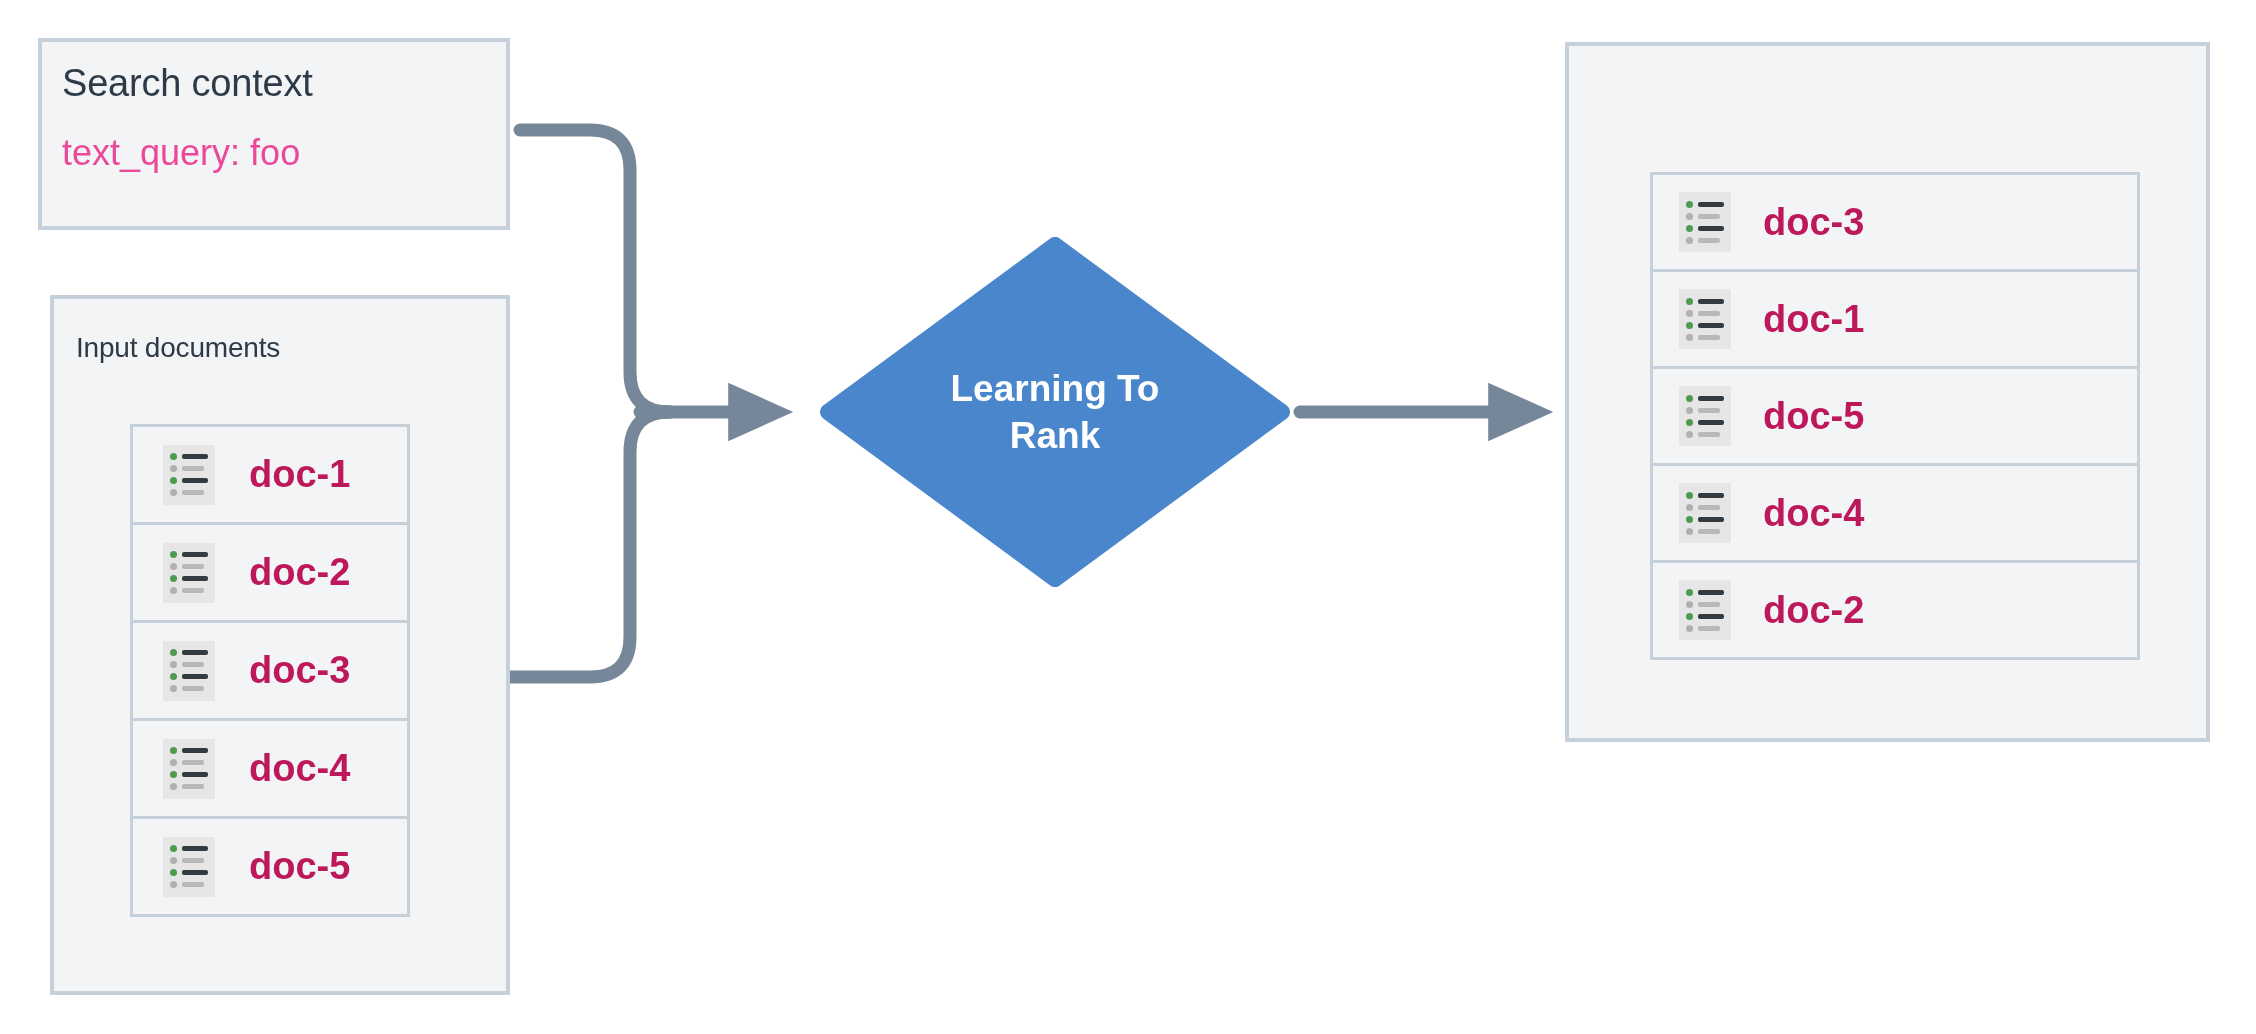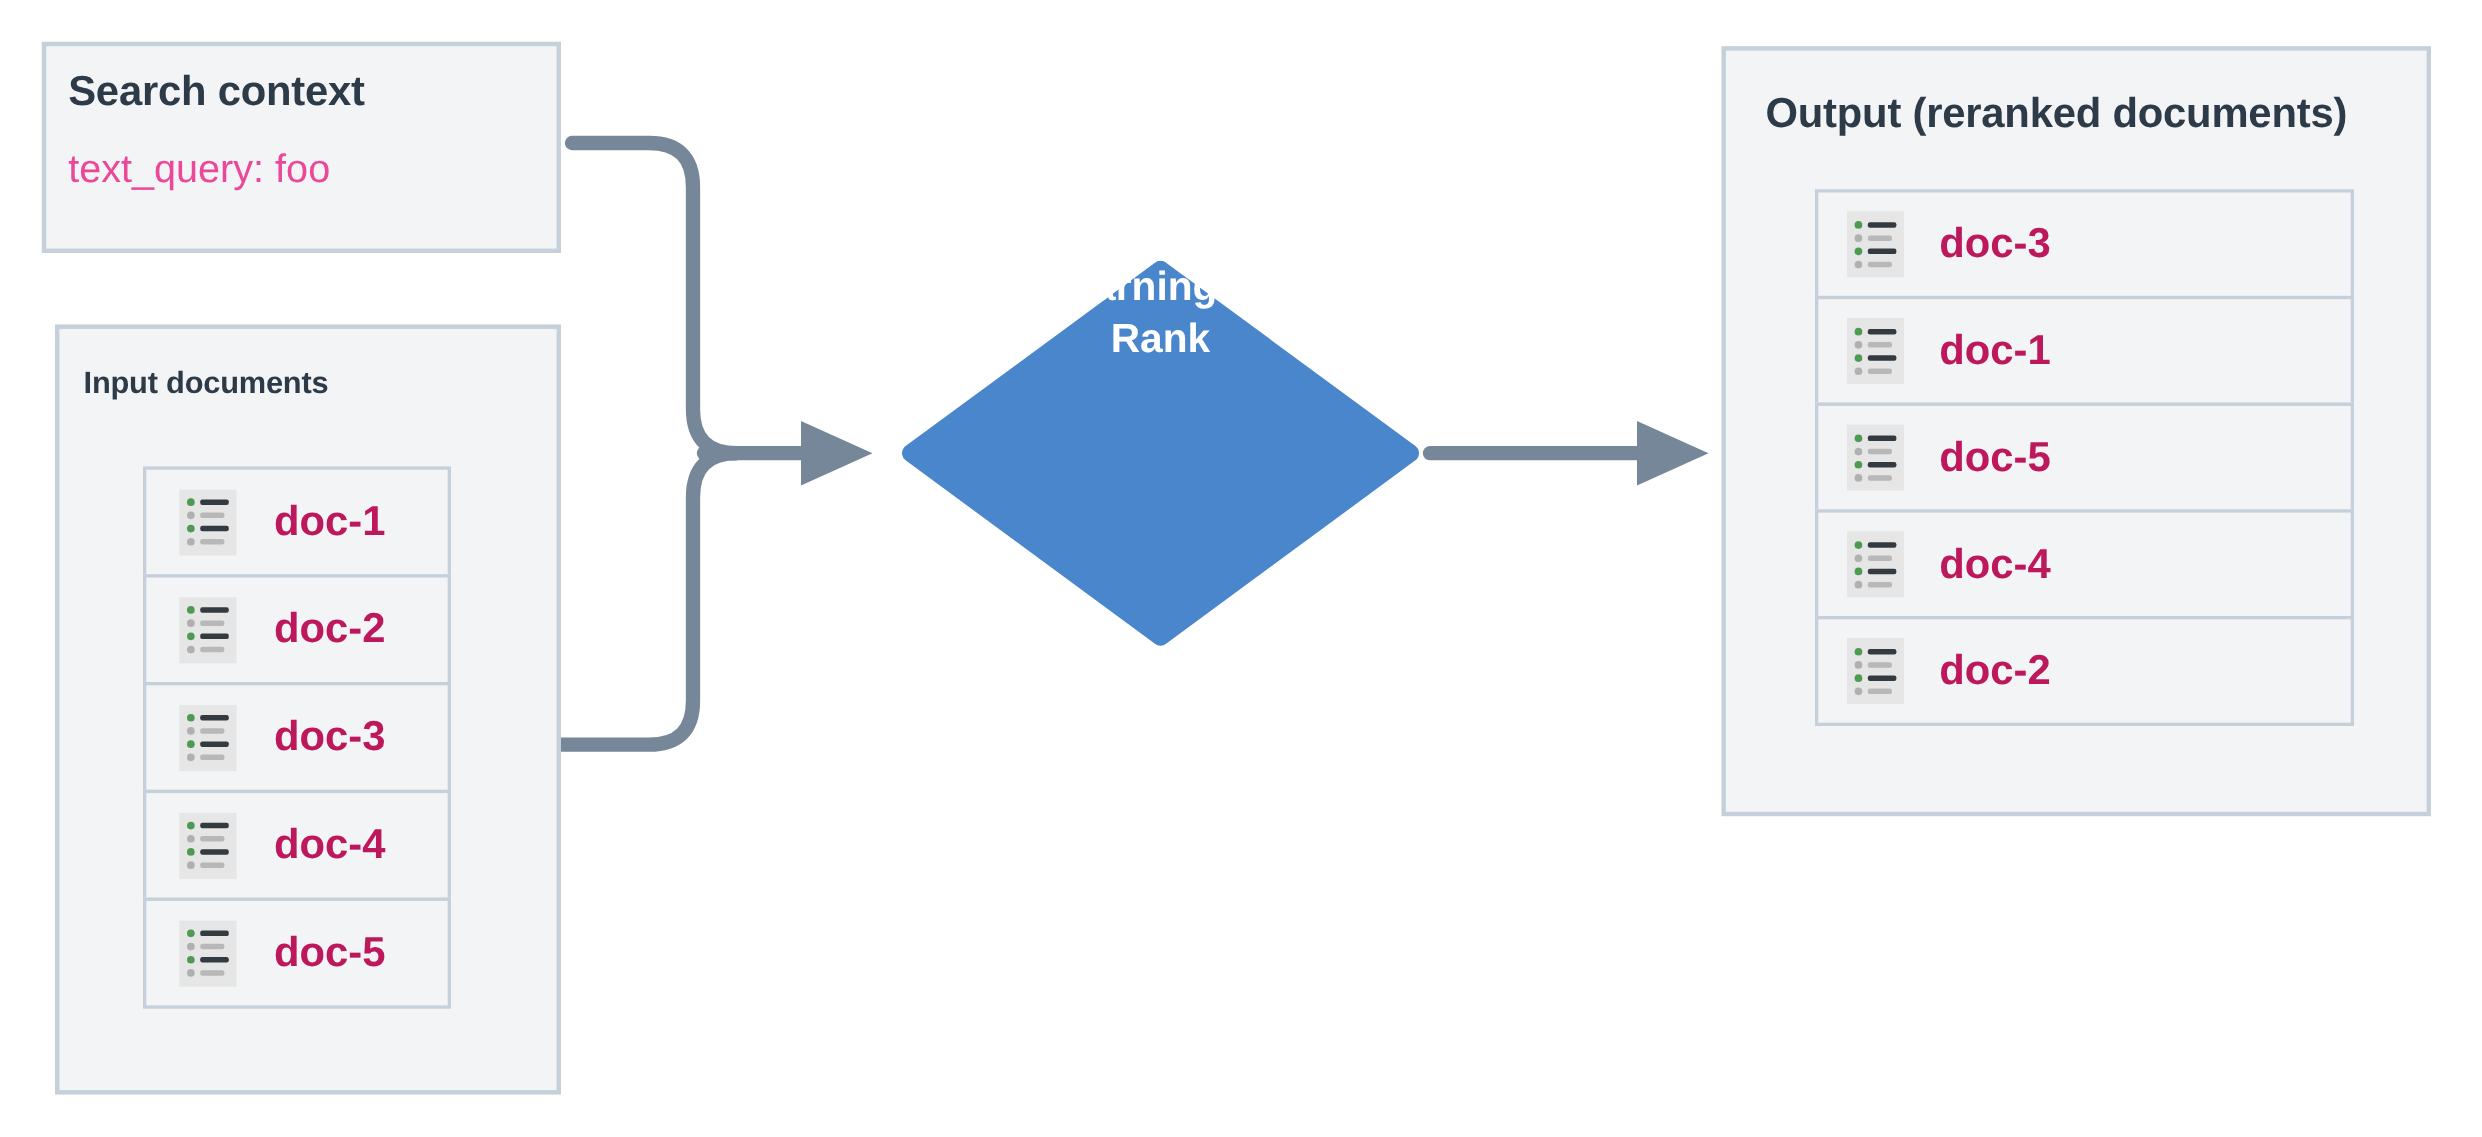--- a/index.html
+++ b/index.html
@@ -13,21 +13,21 @@
 
   .panel{
     position:absolute;
     background:#f2f4f6;
     border:4px solid #c5d0da;
     box-sizing:border-box;
   }
 
   .panel-title{
     position:absolute;
-    font-weight:bold;
+    font-weight:normal;
     color:#2d3a47;
     white-space:nowrap;
     letter-spacing:-0.2px;
   }
   .panel-sub{
     position:absolute;
     color:#ec4899;
     white-space:nowrap;
   }
 
@@ -96,21 +96,21 @@
     position:absolute;
     left:820px;top:237px;
     width:470px;height:350px;
   }
   #ltr-shape{
     position:absolute;left:0;top:0;width:100%;height:100%;
   }
   #ltr-label{
     position:absolute;
     left:0;top:0;width:100%;height:100%;
-    display:flex;align-items:flex-start;justify-content:center;
+    display:flex;align-items:center;justify-content:center;
     color:#ffffff;
     font-size:37px;
     font-weight:bold;
     line-height:1.28;
     text-align:center;
     pointer-events:none;
   }
 
   
   #edges{position:absolute;left:0;top:0;width:2256px;height:1034px;}
@@ -256,21 +256,20 @@
     </svg>
     <div id="ltr-label">
       <div>
         <span>Learning To</span><br>
         <span>Rank</span>
       </div>
     </div>
   </div>
 
   <div class="panel" id="output-panel"></div>
-  <div class="panel-title" id="output-panel-title">Output (reranked documents)</div>
   <div id="output-list">
       <div class="doc-row">
         <div class="doc-icon">
           <div class="ico-line">
             <span class="ico-dot green"></span>
             <span class="ico-bar dark"></span>
           </div>
           <div class="ico-line">
             <span class="ico-dot gray"></span>
             <span class="ico-bar light"></span>

